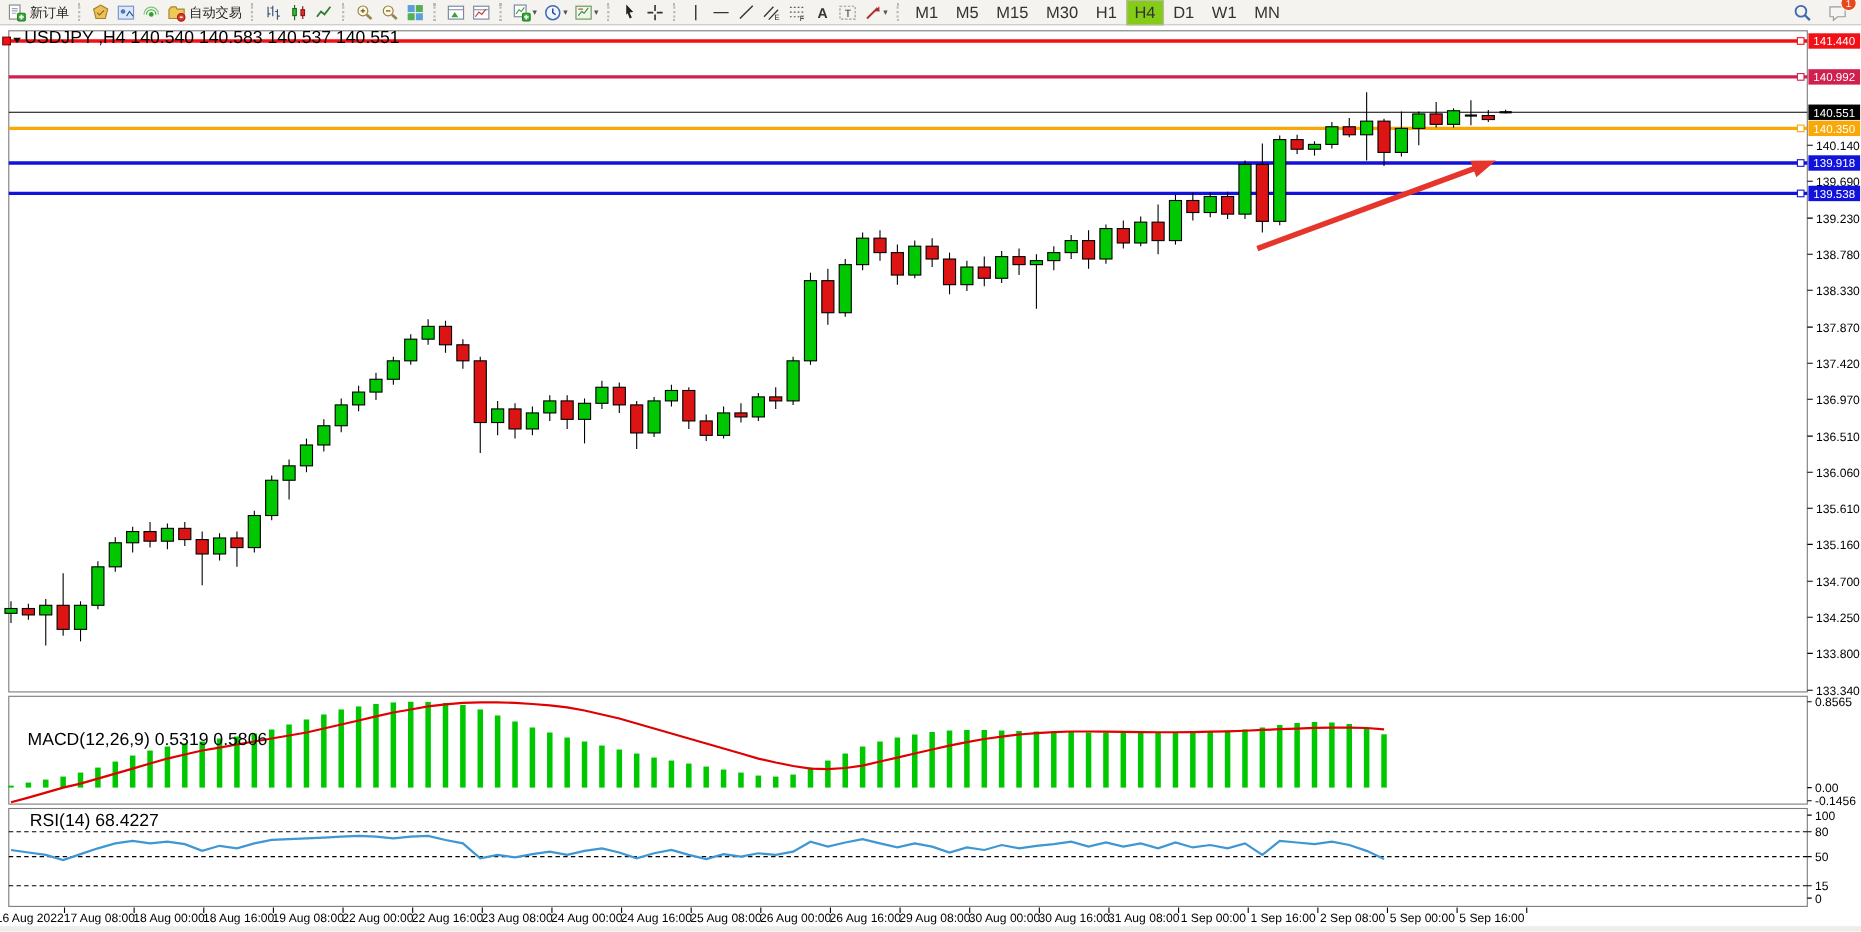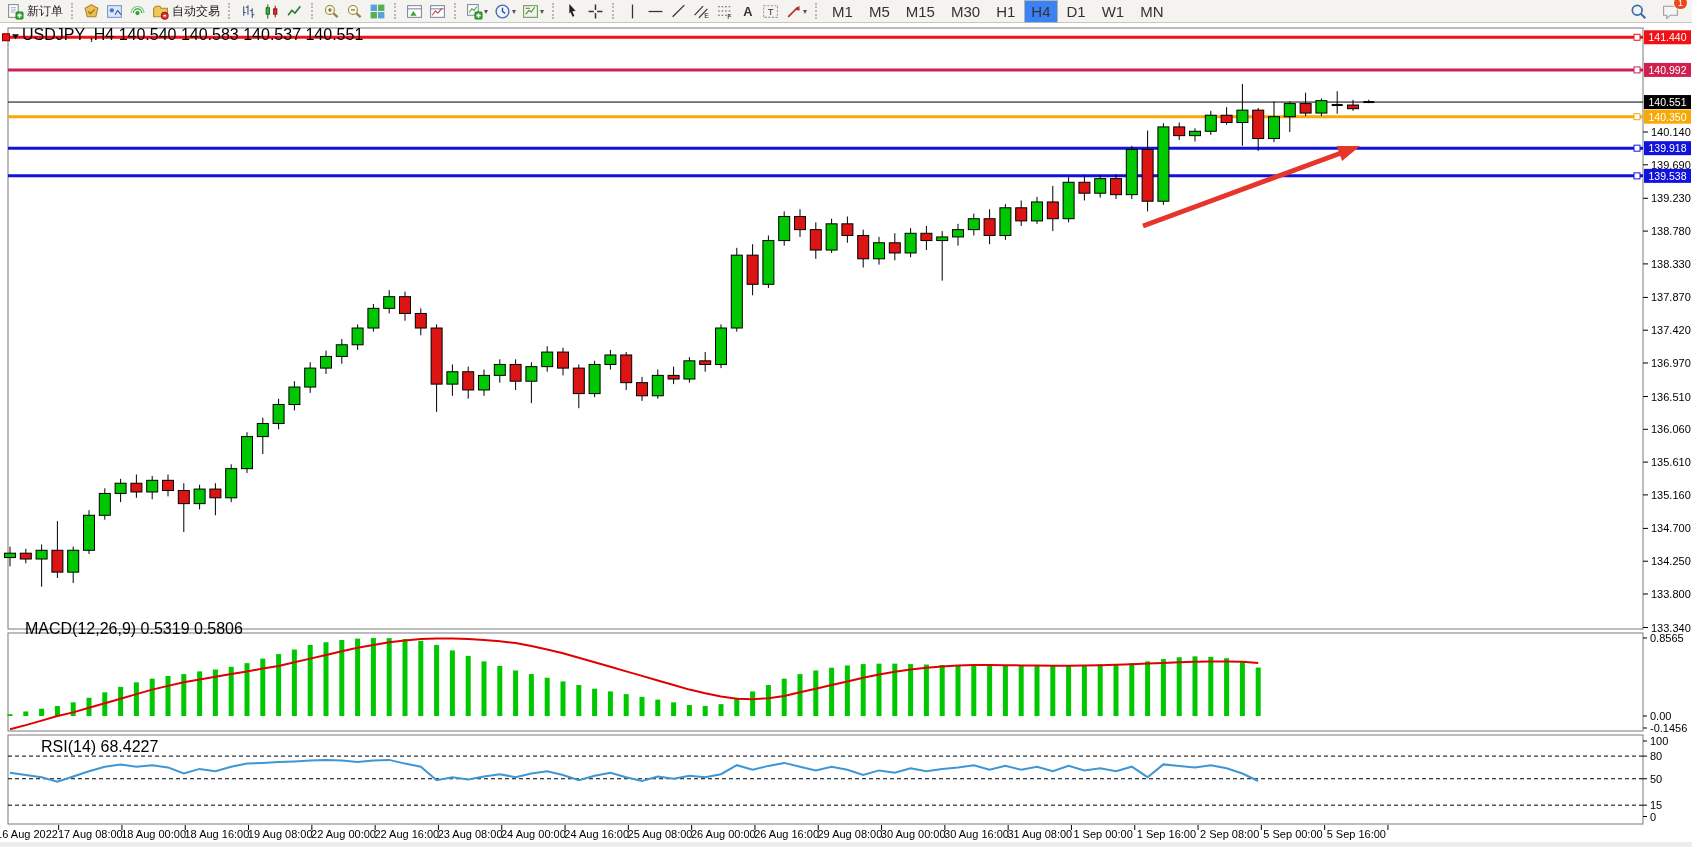--- a/index.html
+++ b/index.html
@@ -7,21 +7,21 @@
        font-family:"Liberation Sans",sans-serif;background:#ffffff}
   #toolbar{position:absolute;top:0;left:0;width:1692px;height:23px;background:#f4f3f0;
            border-bottom:1px solid #c9c6c2;display:flex;align-items:center;padding:0 4px;
            box-sizing:border-box;z-index:5}
   .tbtn{display:flex;align-items:center;height:20px;padding:0 2px;margin:0 1px;cursor:default}
   .tbtn svg{display:block}
   .tbtn .lbl{font-size:12px;margin-left:3px;color:#222;white-space:nowrap}
   .caret{font-size:8px;color:#555;margin-left:1px}
   .sep{width:2px;height:16px;border-left:2px dotted #bdbab6;margin:0 5px}
   .tf{font-size:15px;padding:2px 6px;color:#333;border:1px solid transparent;margin:0 1px;cursor:default}
-  .tf.active{background:#3b82f6;border:1px solid #b8b5a8}
+  .tf.active{background:#84cc16;border:1px solid #b8b5a8}
   .rightbar{margin-left:auto;display:flex;align-items:center;padding-right:6px}
   .chatwrap{position:relative;margin-left:10px}
   .badge{position:absolute;top:-5px;right:-7px;background:#e8481c;color:#fff;border-radius:8px;
          font-size:9px;padding:0 4px;line-height:12px;border:1px solid #fff}
   #plot{position:absolute;left:0;top:0;z-index:1}
   .ov{position:absolute;font-size:16px;color:#000;z-index:3;white-space:pre}
 </style>
 </head>
 <body>
 
@@ -685,15 +685,15 @@
       <text x="1667.5" y="179.8677399999982" font-size="10.5" fill="#fff" text-anchor="middle">139.538</text>
     </g>
     <g>
       <line x1="1143" y1="226" x2="1343.1111530665569" y2="152.22630301693758" stroke="#e6352b" stroke-width="5"></line>
       <polygon points="1360,146 1342.1253217555418,161.1160801022318 1336.5908301849304,146.10377171694896" fill="#e6352b"></polygon>
     </g>
   </svg>
 
 <div id="overlays">
   <span class="ov" style="left:22px;top:26px">USDJPY ,H4 140.540 140.583 140.537 140.551</span>
-  <span class="ov" style="left:25px;top:620px">MACD(12,26,9) 0.5319 0.5806</span>
-  <span class="ov" style="left:41px;top:738px">RSI(14) 68.4227</span>
+  <span class="ov" style="left:25px;top:664px">MACD(12,26,9) 0.5319 0.5806</span>
+  <span class="ov" style="left:27px;top:738px">RSI(14) 68.4227</span>
 </div>
 
 </body></html>

